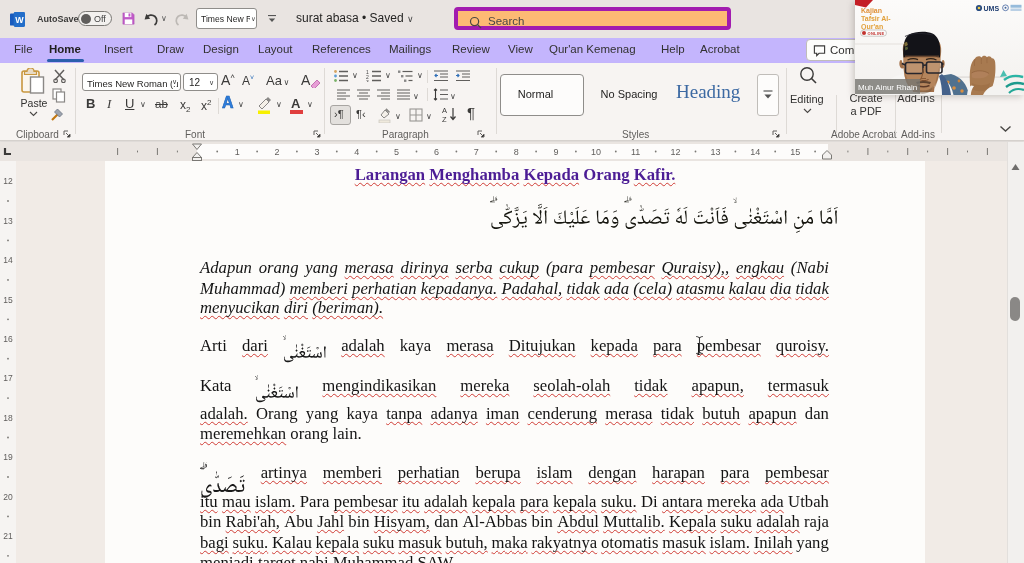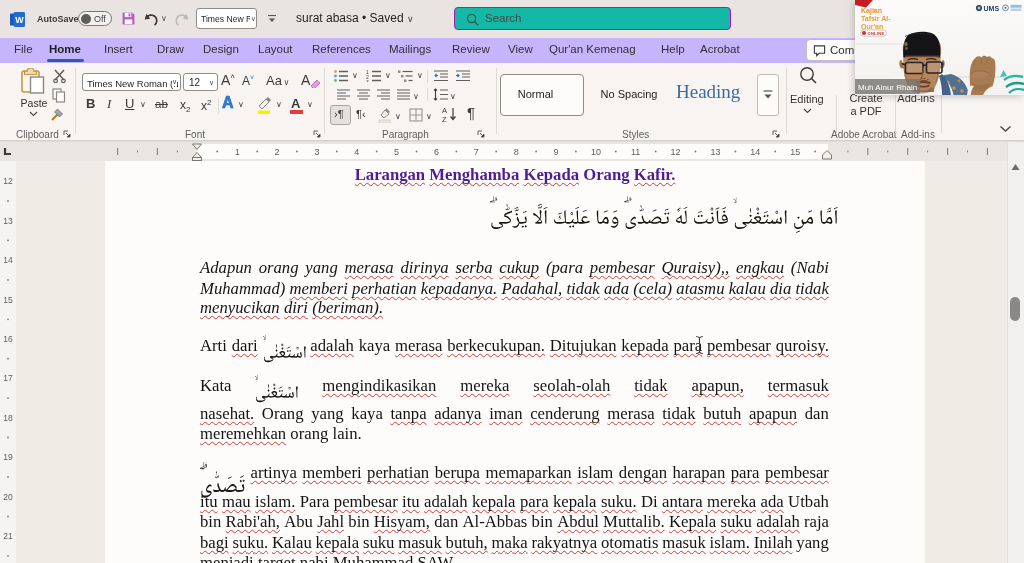--- a/index.html
+++ b/index.html
@@ -54,21 +54,21 @@
       </svg>
  <div class="abs" style="left:196px;top:8px;width:61px;height:21px;background:#fff;border:1px solid #8f8d8a;border-radius:3px;overflow:hidden">
    <div class="abs" style="left:4px;top:5px;font-size:8.6px;color:#201f1e;white-space:nowrap">Times New R</div>
    <div class="abs" style="left:53px;top:5.5px;font-size:6.5px;color:#444;background:#fff;padding-left:1px">∨</div>
  </div>
  <svg class="abs" style="left:267px;top:15px" width="10" height="8" viewBox="0 0 10 8">
         <path d="M1 0.5 h8" stroke="#555" stroke-width="1.2"></path>
         <path d="M1.8 3.5 L5 7 L8.2 3.5 Z" fill="#555"></path>
       </svg>
  <div class="abs" style="left:296px;top:11px;font-size:12px;color:#252423">surat abasa • Saved <span style="font-size:9px;color:#444">∨</span></div>
- <div class="abs" style="left:454px;top:7px;width:277px;height:23px;background:#14b8a6;border:1px solid #a21caf;border-radius:4px">
+ <div class="abs" style="left:454px;top:7px;width:277px;height:23px;background:#fdba74;border:4px solid #a21caf;border-radius:4px">
    <svg class="abs" style="left:11px;top:4.5px" width="13" height="13" viewBox="0 0 14 14">
           <circle cx="6" cy="6" r="4.4" fill="none" stroke="#484644" stroke-width="1.3"></circle>
           <path d="M9.4 9.4 L13 13" stroke="#484644" stroke-width="1.3"></path>
         </svg>
    <div class="abs" style="left:30px;top:4px;font-size:11.5px;color:#484644">Search</div>
  </div>
 </div>
 <div id="menubar">
  <div class="abs mtxt" style="left:14px;top:5px">File</div>
  <div class="abs" style="left:49px;top:5px;font-size:11.5px;color:#201f1e;font-weight:bold">Home</div>
@@ -398,41 +398,40 @@
 <div class="pl it" style="left:200px;top:297.4px"><span class="sp">menyucikan</span> <span class="sp">diri</span> <span class="sp">(beriman).</span></div>
 <div class="jl " style="left:200px;top:335.3px;width:629px">
         <span>Arti</span>
         <span class="sp">dari</span>
         <span class="arw"><svg style="vertical-align:-2px" width="43" height="27.5" viewBox="0 0 265 157" preserveAspectRatio="none">
             <path d="M7 142L10 149L15 153L25 156L32 156L43 154L49 152L52 150L54 150L59 147L64 142L64 135L57 130L70 130L79 128L83 124L85 124L90 128L97 130L107 129L114 127L117 125L123 125L125 127L131 129L140 130L153 129L164 125L171 129L176 130L186 128L191 128L195 130L205 130L210 129L213 125L219 128L228 130L236 129L236 127L238 124L239 120L239 113L235 95L229 100L228 102L228 106L232 114L233 121L227 121L216 117L216 114L220 104L217 103L213 106L209 118L205 121L195 121L194 117L197 109L193 109L191 111L189 115L183 120L171 120L168 119L166 117L166 115L170 107L166 106L164 107L162 112L156 119L154 120L146 121L141 120L137 121L129 118L133 114L136 109L136 100L131 94L123 91L118 91L113 92L106 95L101 100L101 104L106 107L115 118L112 120L100 121L92 120L88 118L88 113L90 109L90 106L87 106L84 109L82 114L75 120L71 121L69 120L63 121L50 119L46 120L43 126L43 128L51 134L61 139L59 141L57 141L51 144L41 146L22 146L19 145L13 140L11 136L12 124L9 123L7 130ZM110 103L118 100L123 100L128 104L128 110L122 116ZM153 86L147 92L152 97L154 97L159 91ZM162 90L163 93L168 96L173 90L168 85ZM84 82L77 89L78 91L84 96L88 92L90 88ZM120 70L113 77L114 79L120 84L124 80L126 76ZM210 68L207 72L207 78L210 81L214 82L218 79L219 77L219 72L216 68ZM214 72L216 74L216 77L214 78L211 78L209 76L209 74ZM169 66L164 67L161 69L159 69L156 71L154 71L150 73L149 78L157 74L159 74L168 68ZM257 64L253 68L253 81L255 94L256 129L261 129L261 78L264 75L264 73L261 66L261 64ZM84 52L81 55L81 63L83 70L83 78L86 72L86 60ZM116 50L113 54L113 60L116 63L120 64L124 61L125 59L125 54L122 50ZM120 54L122 56L122 59L120 60L117 60L115 58L115 56ZM14 0L12 1L13 10L12 15L6 9L0 7L0 9L2 11L4 11L7 13L11 18L7 22L4 23L4 26L11 26L16 24L16 21L14 19L13 16L15 10L14 6L15 2ZM13 23L8 22L12 19Z" fill="#1a1a1a" fill-rule="evenodd"></path>
           </svg></span>
         <span class="sp">adalah</span>
         <span>kaya</span>
         <span class="sp">merasa</span>
-        <span class="sp">berkecukupan.</span>
         <span class="sp">Ditujukan</span>
         <span class="sp">kepada</span>
         <span class="sp">para</span>
         <span class="sp">pembesar</span>
         <span class="sp">quroisy.</span>
       </div>
 <div class="jl " style="left:200px;top:375.3px;width:629px">
         <span>Kata</span>
         <span class="arw"><svg style="vertical-align:-2px" width="43" height="27.5" viewBox="0 0 265 157" preserveAspectRatio="none">
             <path d="M7 142L10 149L15 153L25 156L32 156L43 154L49 152L52 150L54 150L59 147L64 142L64 135L57 130L70 130L79 128L83 124L85 124L90 128L97 130L107 129L114 127L117 125L123 125L125 127L131 129L140 130L153 129L164 125L171 129L176 130L186 128L191 128L195 130L205 130L210 129L213 125L219 128L228 130L236 129L236 127L238 124L239 120L239 113L235 95L229 100L228 102L228 106L232 114L233 121L227 121L216 117L216 114L220 104L217 103L213 106L209 118L205 121L195 121L194 117L197 109L193 109L191 111L189 115L183 120L171 120L168 119L166 117L166 115L170 107L166 106L164 107L162 112L156 119L154 120L146 121L141 120L137 121L129 118L133 114L136 109L136 100L131 94L123 91L118 91L113 92L106 95L101 100L101 104L106 107L115 118L112 120L100 121L92 120L88 118L88 113L90 109L90 106L87 106L84 109L82 114L75 120L71 121L69 120L63 121L50 119L46 120L43 126L43 128L51 134L61 139L59 141L57 141L51 144L41 146L22 146L19 145L13 140L11 136L12 124L9 123L7 130ZM110 103L118 100L123 100L128 104L128 110L122 116ZM153 86L147 92L152 97L154 97L159 91ZM162 90L163 93L168 96L173 90L168 85ZM84 82L77 89L78 91L84 96L88 92L90 88ZM120 70L113 77L114 79L120 84L124 80L126 76ZM210 68L207 72L207 78L210 81L214 82L218 79L219 77L219 72L216 68ZM214 72L216 74L216 77L214 78L211 78L209 76L209 74ZM169 66L164 67L161 69L159 69L156 71L154 71L150 73L149 78L157 74L159 74L168 68ZM257 64L253 68L253 81L255 94L256 129L261 129L261 78L264 75L264 73L261 66L261 64ZM84 52L81 55L81 63L83 70L83 78L86 72L86 60ZM116 50L113 54L113 60L116 63L120 64L124 61L125 59L125 54L122 50ZM120 54L122 56L122 59L120 60L117 60L115 58L115 56ZM14 0L12 1L13 10L12 15L6 9L0 7L0 9L2 11L4 11L7 13L11 18L7 22L4 23L4 26L11 26L16 24L16 21L14 19L13 16L15 10L14 6L15 2ZM13 23L8 22L12 19Z" fill="#1a1a1a" fill-rule="evenodd"></path>
           </svg></span>
         <span class="sp">mengindikasikan</span>
         <span class="sp">mereka</span>
         <span class="sp">seolah-olah</span>
         <span class="sp">tidak</span>
         <span class="sp">apapun,</span>
         <span class="sp">termasuk</span>
       </div>
 <div class="jl " style="left:200px;top:402.5px;width:629px">
-        <span class="sp">nasehat.</span>
+        <span class="sp">adalah.</span>
         <span>Orang</span>
         <span>yang</span>
         <span>kaya</span>
         <span class="sp">tanpa</span>
         <span class="sp">adanya</span>
         <span class="sp">iman</span>
         <span class="sp">cenderung</span>
         <span class="sp">merasa</span>
         <span class="sp">tidak</span>
         <span class="sp">butuh</span>
@@ -441,21 +440,20 @@
       </div>
 <div class="pl " style="left:200px;top:423.2px"><span class="sp">meremehkan</span> <span>orang</span> <span>lain.</span></div>
 <div class="jl " style="left:200px;top:461.8px;width:629px">
         <span class="arw"><svg style="vertical-align:-4px" width="45" height="36" viewBox="0 0 225 164" preserveAspectRatio="none">
             <path d="M54 102L47 102L42 105L35 113L31 121L30 126L31 132L36 138L43 140L50 140L54 142L48 147L40 151L33 153L20 153L16 151L12 146L11 143L12 131L9 130L7 137L7 150L9 155L15 161L22 163L28 163L39 160L48 155L56 147L58 143L58 138L57 135L55 133L50 131L45 131L35 128L36 122L45 113L49 111L58 112L57 106ZM66 131L70 136L73 137L85 137L95 134L98 132L100 132L103 135L110 137L120 135L123 132L125 132L132 135L142 137L157 137L169 134L173 132L175 130L177 130L180 133L184 135L193 137L212 134L218 131L221 123L221 116L219 105L217 99L210 105L210 109L216 122L215 125L207 127L197 128L186 127L182 125L182 122L183 120L183 113L181 110L172 102L167 100L161 100L153 104L147 109L132 126L128 124L128 122L131 116L127 115L119 126L117 127L107 127L105 126L100 120L98 116L97 111L95 108L93 98L92 96L90 96L87 99L87 108L89 114L94 124L94 127L88 128L76 128L73 127L69 124L67 126ZM179 120L177 122L173 124L171 124L168 126L161 128L141 128L139 125L152 113L157 110L161 109L164 109L171 112ZM204 81L198 87L203 92L205 92L210 86ZM213 85L214 88L219 91L224 85L219 80ZM160 66L155 67L152 69L150 69L147 71L145 71L141 73L140 78L148 74L150 74L159 68ZM221 61L216 62L213 64L211 64L208 66L206 66L202 68L201 73L209 69L211 69L220 63ZM94 59L92 63L92 68L88 67L87 63L84 64L85 67L82 71L80 70L79 65L77 66L77 71L78 73L82 74L87 70L92 71L94 70L95 68L95 61ZM84 42L82 43L81 45L81 48L83 54L83 61L84 59L85 45ZM25 2L23 4L25 6ZM31 1L31 5L33 3ZM35 14L30 8L28 8L26 9L24 13L24 16L25 18L31 19L33 21L30 22L19 22L17 20L17 0L15 2L15 22L9 23L4 25L1 27L0 31L8 33L20 33L24 29L3 29L7 26L14 24L28 25L32 24L35 21ZM26 12L29 11L33 15L30 17L27 17Z" fill="#1a1a1a" fill-rule="evenodd"></path>
           </svg></span>
         <span class="sp">artinya</span>
         <span class="sp">memberi</span>
         <span class="sp">perhatian</span>
         <span class="sp">berupa</span>
-        <span class="sp">memaparkan</span>
         <span class="sp">islam</span>
         <span class="sp">dengan</span>
         <span class="sp">harapan</span>
         <span class="sp">para</span>
         <span class="sp">pembesar</span>
       </div>
 <div class="jl " style="left:200px;top:491.1px;width:629px">
         <span class="sp">itu</span>
         <span class="sp">mau</span>
         <span class="sp">islam.</span>

